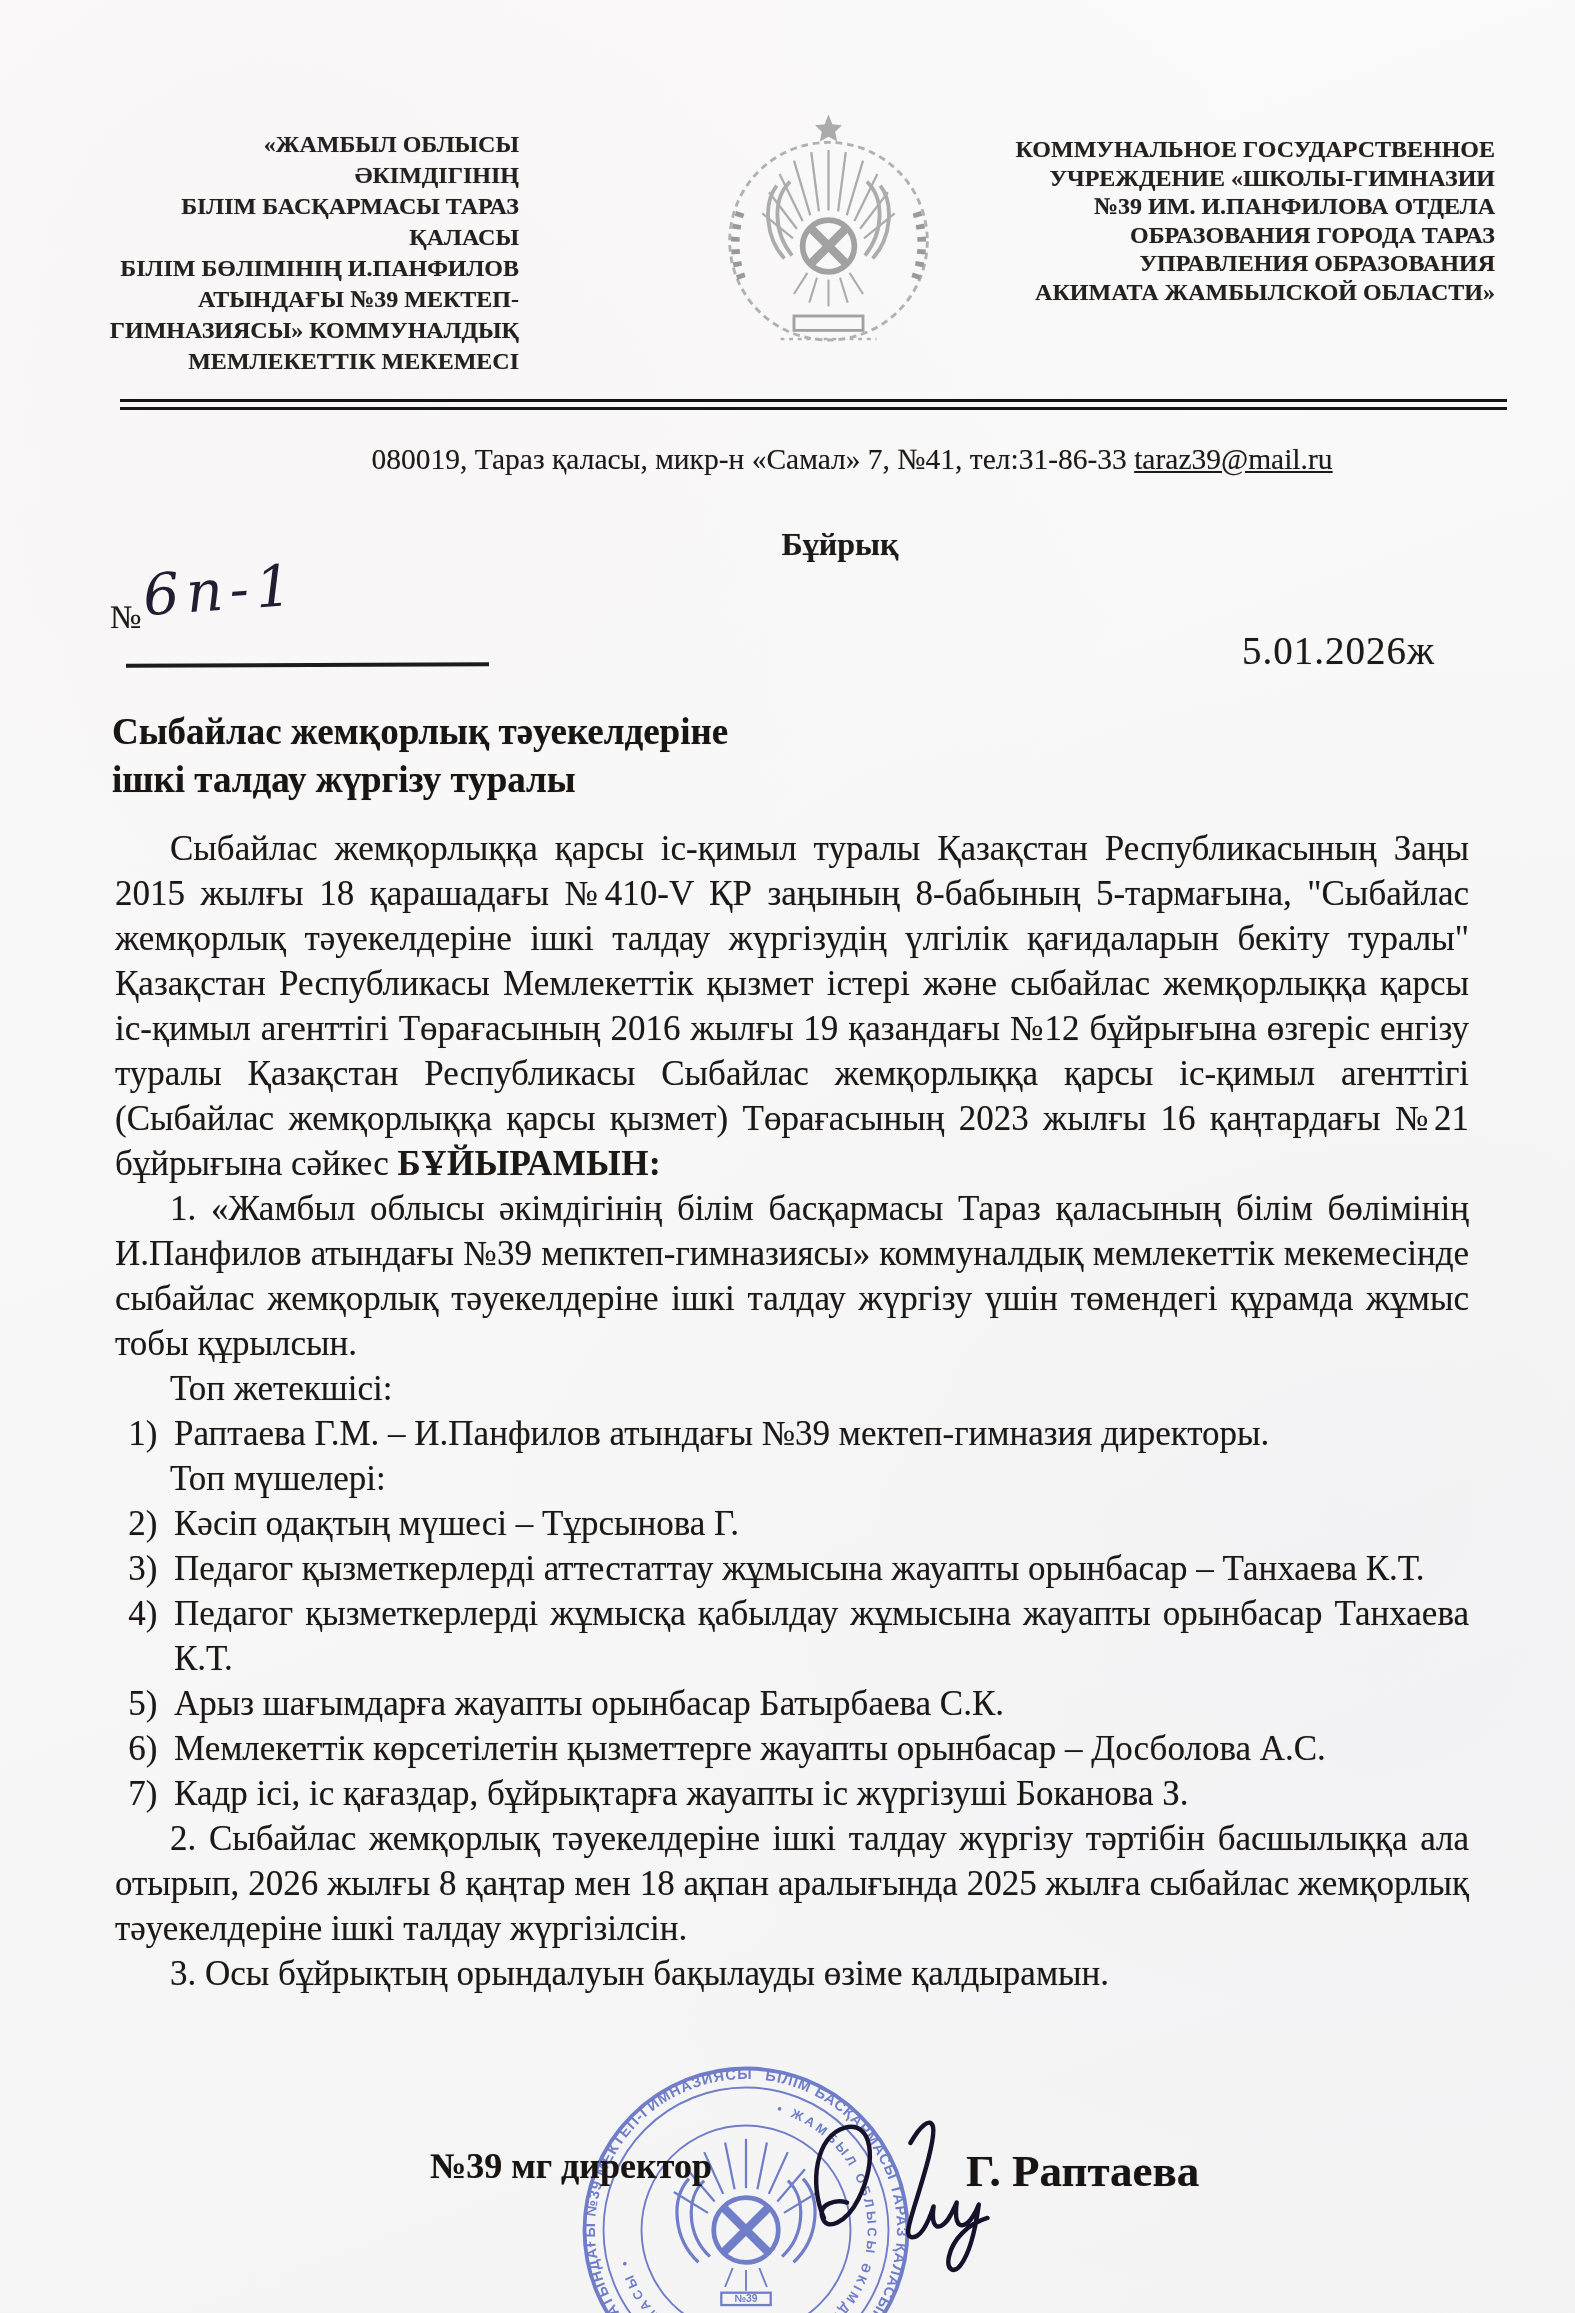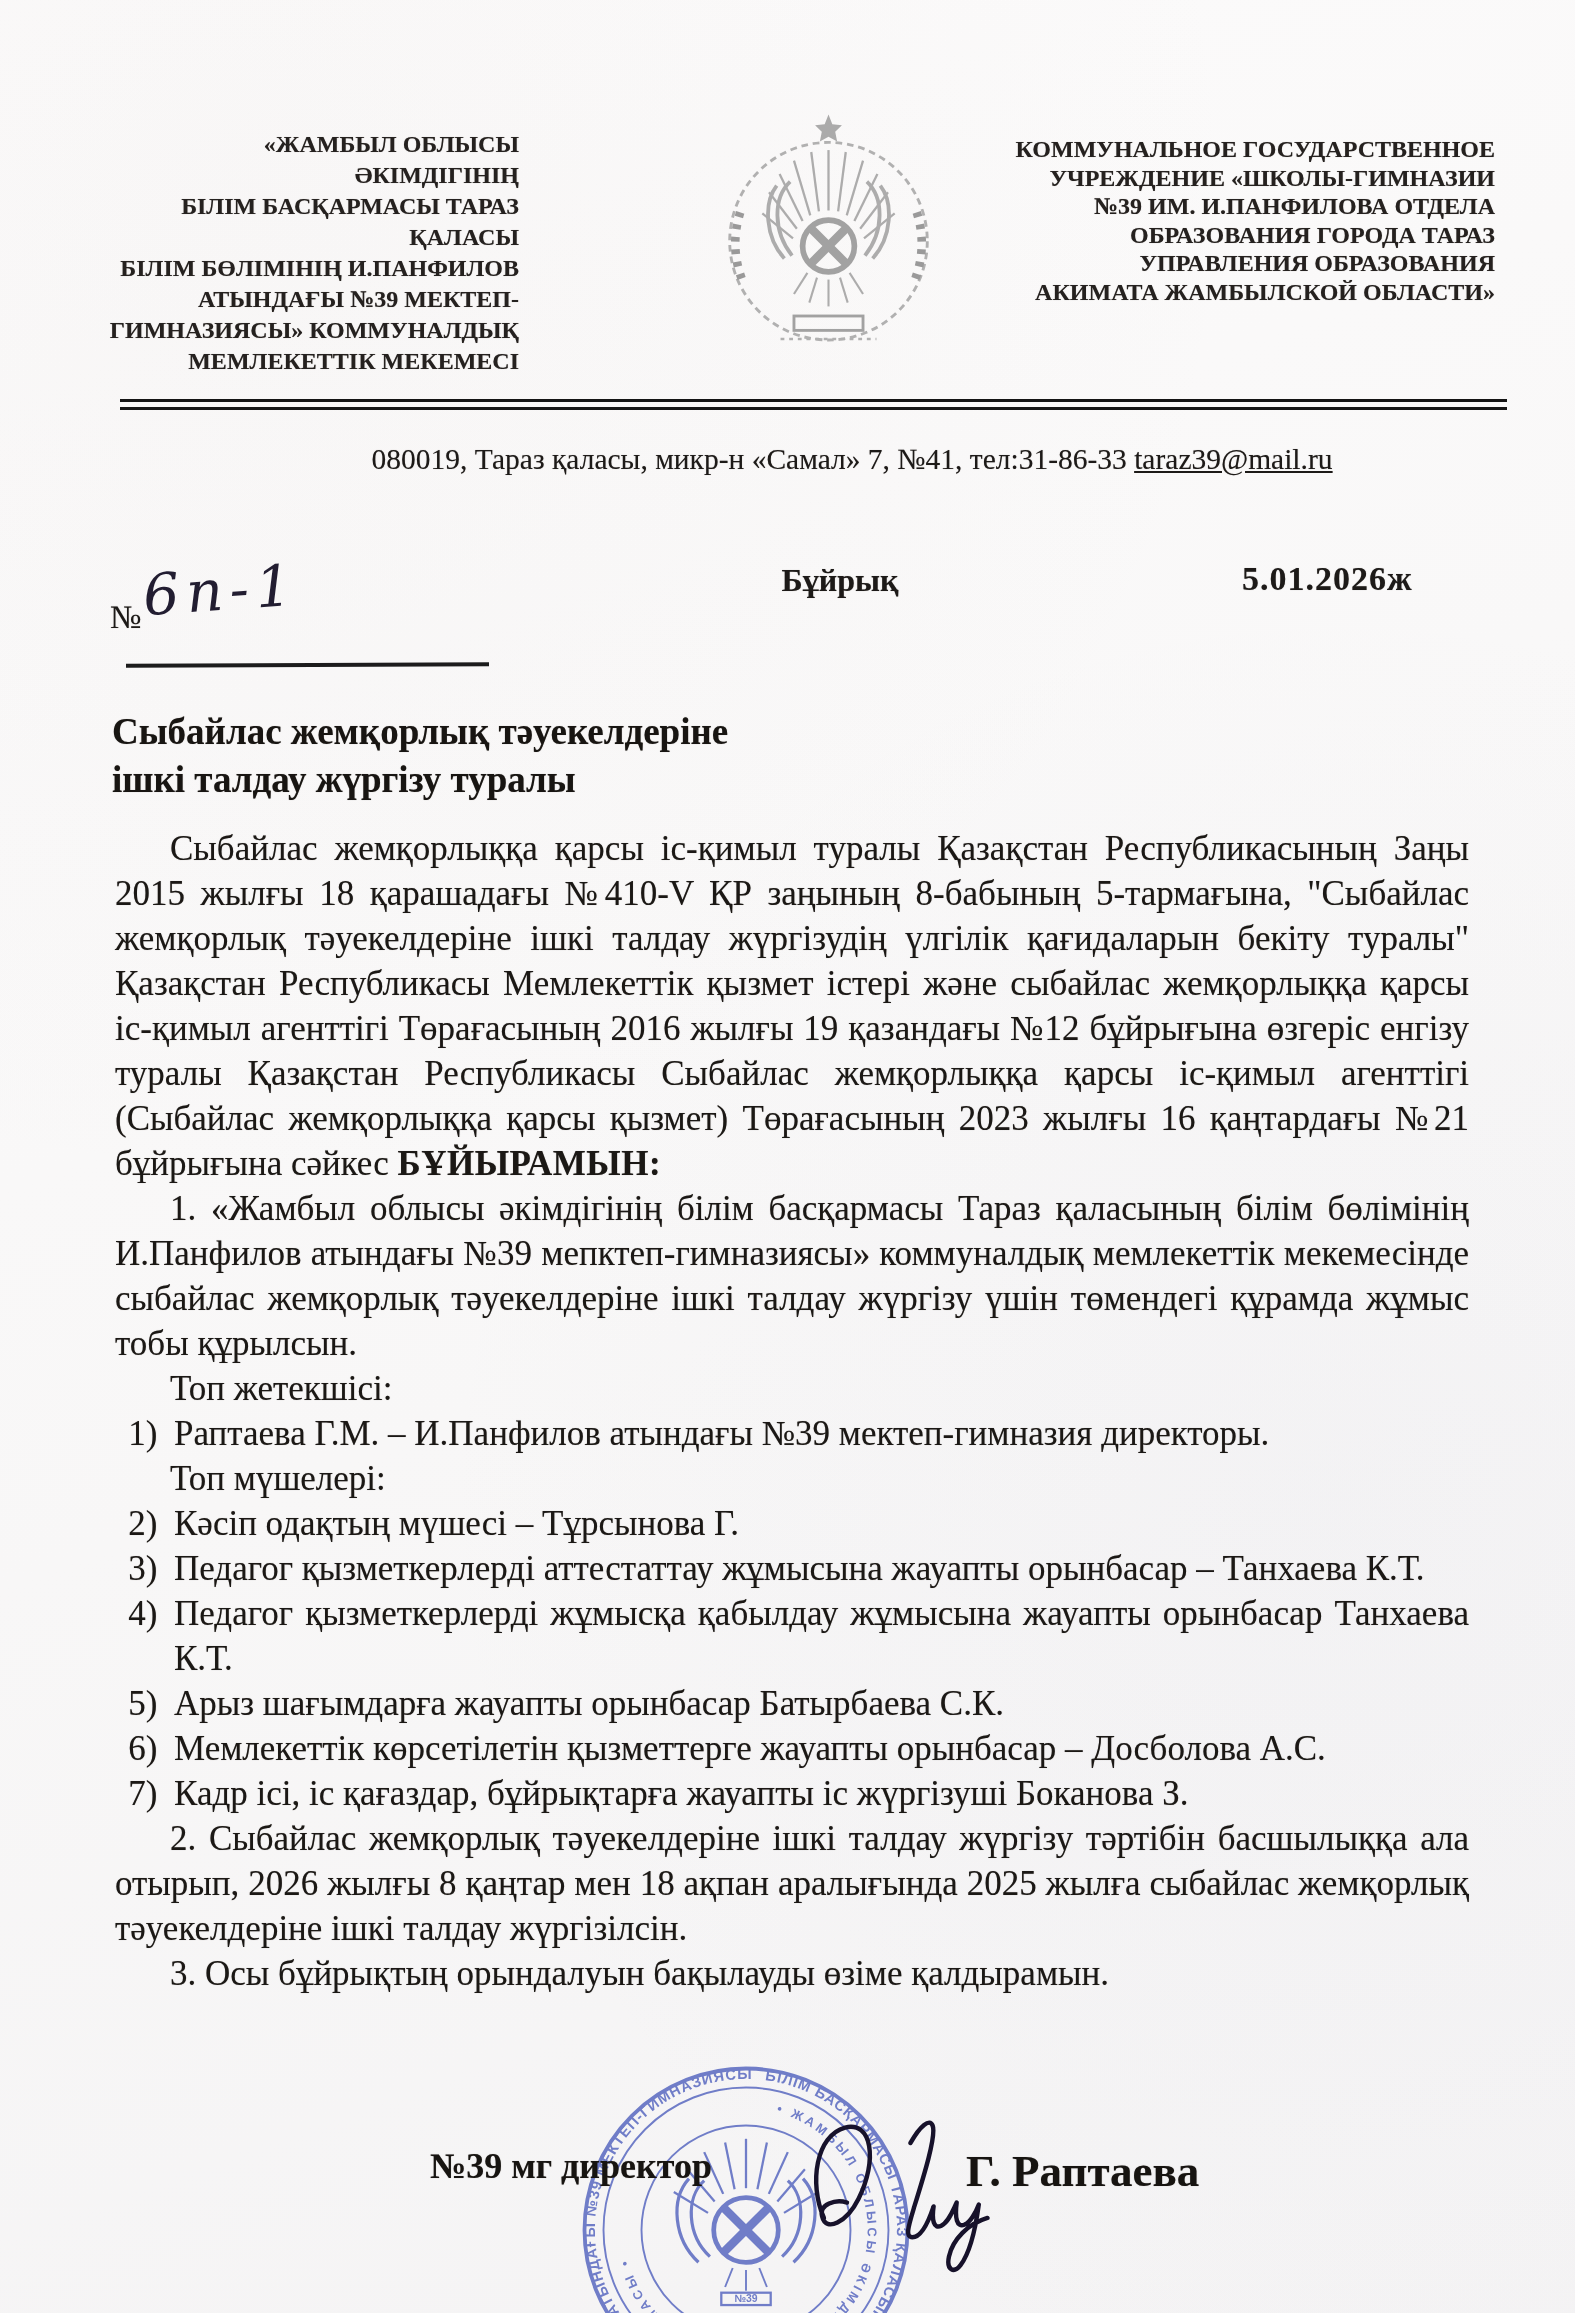--- a/index.html
+++ b/index.html
@@ -21,28 +21,28 @@
   .org-ru{ left:970px; top:135px; width:525px; font-size:24px; line-height:28.5px; }
 
   .emblem{ left:723px; top:97px; width:211px; height:274px; opacity:.55; filter:blur(0.7px); }
 
   .rule{ left:120px; top:399px; width:1387px; height:4.8px;
          border-top:3.8px solid #141414; border-bottom:3.8px solid #161616; }
 
   .addr-row{ left:114px; top:443px; width:1354px; text-align:center; font-size:29.5px; padding-left:61px; }
   .addr-email{ text-decoration:underline; }
 
-  .doctype{ left:114px; top:526px; width:1354px; text-align:center; font-weight:bold; font-size:32px; padding-left:49px;margin-top:36px; }
+  .doctype{ left:114px; top:526px; width:1354px; text-align:center; font-weight:bold; font-size:32px; padding-left:49px; }
 
   .num-label{ left:110px; top:599px; font-size:33px; }
   .num-hand{ left:143px; top:557px; font-size:57px; font-style:italic;
              font-family:"DejaVu Serif","Liberation Serif",serif;
              color:#221d31; letter-spacing:6.7px; transform:rotate(-4deg); }
   .num-line{ left:126px; top:663px; width:363px; height:3.8px; background:#1c1c1c; transform:rotate(-.25deg); }
-  .doc-date{ left:1242px; top:560px; font-size:34px; font-weight:bold; letter-spacing:1px; }
+  .doc-date{ left:1242px; top:628px; font-size:39px; font-weight:normal; letter-spacing:1px; }
 
   .subject{ left:112px; top:708px; width:856px; font-weight:bold; font-size:37px; line-height:48px; color:#181512; }
 
   .body-flow{ left:115px; top:826px; width:1354px; font-size:35px; line-height:45px; text-align:justify; color:#1b1815; }
   .body-flow p{ margin:0; }
   .indent{ text-indent:55px; }
   .plain-label{ text-align:left; padding-left:55px; }
   .member{ position:relative; padding-left:59px; }
   .member .num{ position:absolute; left:13.3px; top:0; }
   b.order-word{ font-weight:bold; letter-spacing:0.5px; }

